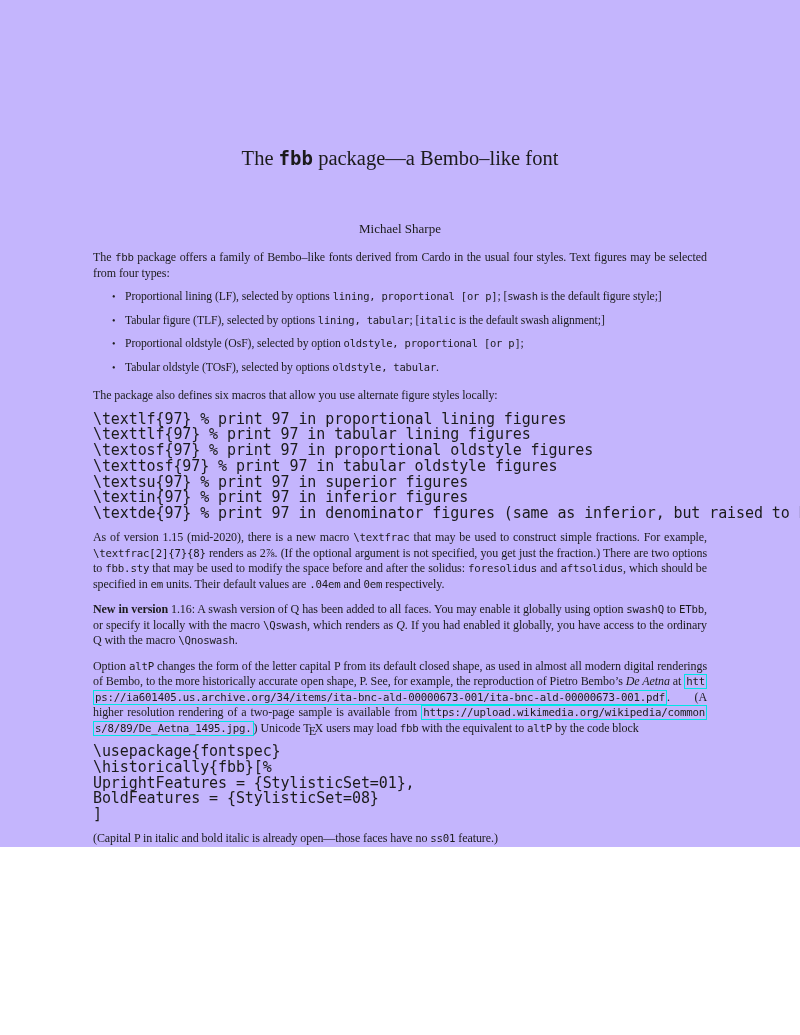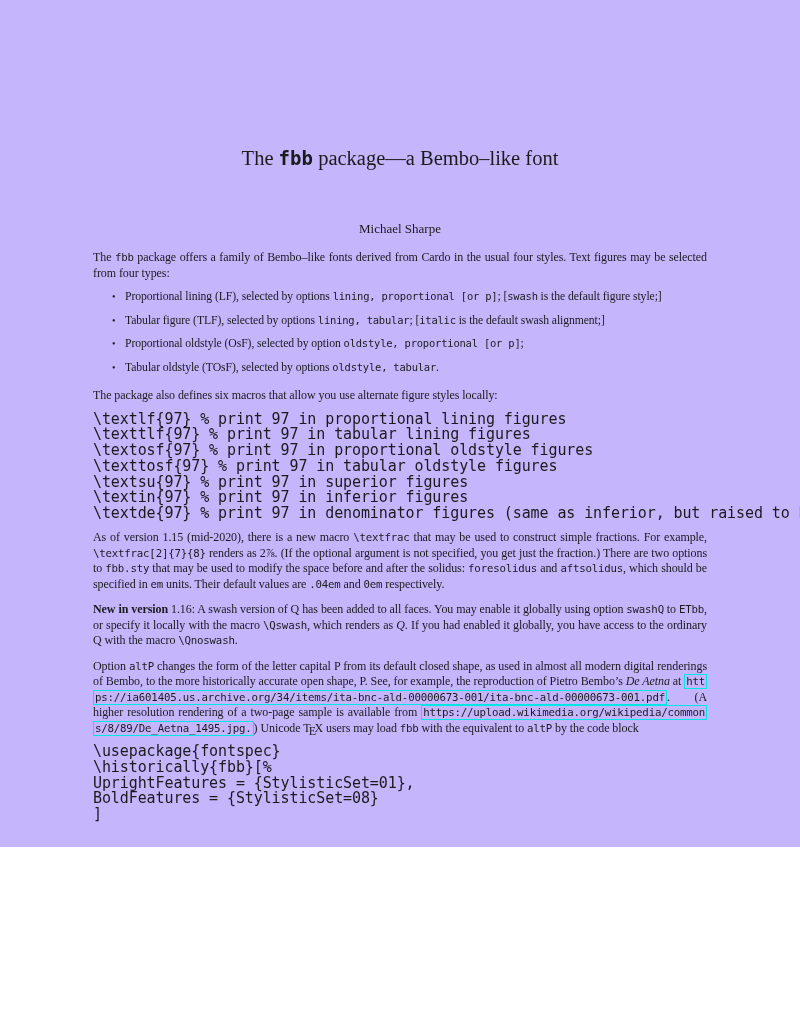--- a/index.html
+++ b/index.html
@@ -140,16 +140,17 @@
   <div class="code-block"><div>\textlf{97} % print 97 in proportional lining figures</div><div>\texttlf{97} % print 97 in tabular lining figures</div><div>\textosf{97} % print 97 in proportional oldstyle figures</div><div>\texttosf{97} % print 97 in tabular oldstyle figures</div><div>\textsu{97} % print 97 in superior figures</div><div>\textin{97} % print 97 in inferior figures</div><div>\textde{97} % print 97 in denominator figures (same as inferior, but raised to baseline.)</div></div>
 
   <p class="body-par mt-sm"><span>As of version 1.15 (mid-2020), there is a new macro </span><span class="tt">\textfrac</span><span> that may be used to construct simple fractions. For example, </span><span class="tt">\textfrac[2]{7}{8}</span><span> renders as 2⅞. (If the optional argument is not specified, you get just the fraction.) There are two options to </span><span class="tt">fbb.sty</span><span> that may be used to modify the space before and after the solidus: </span><span class="tt">foresolidus</span><span> and </span><span class="tt">aftsolidus</span><span>, which should be specified in </span><span class="tt">em</span><span> units. Their default values are </span><span class="tt">.04em</span><span> and </span><span class="tt">0em</span><span> respectively.</span></p>
 
   <p class="body-par mt-md"><span class="b">New in version</span><span> 1.16: A swash version of Q has been added to all faces. You may enable it globally using option </span><span class="tt">swashQ</span><span> to </span><span class="tt">ETbb</span><span>, or specify it locally with the macro </span><span class="tt">\Qswash</span><span>, which renders as </span><span class="swq">Q</span><span>. If you had enabled it globally, you have access to the ordinary Q with the macro </span><span class="tt">\Qnoswash</span><span>.</span></p>
 
   <p class="body-par mt-md"><span>Option </span><span class="tt">altP</span><span> changes the form of the letter capital P from its default closed shape, as used in almost all modern digital renderings of Bembo, to the more historically accurate open shape, P. See, for example, the reproduction of Pietro Bembo’s </span><span class="i">De Aetna</span><span> at </span><span class="link">https://ia601405.us.archive.org/34/items/ita-bnc-ald-00000673-001/ita-bnc-ald-00000673-001.pdf</span><span>. (A higher resolution rendering of a two-page sample is available from </span><span class="link">https://upload.wikimedia.org/wikipedia/commons/8/89/De_Aetna_1495.jpg.</span><span>) Unicode T</span><span class="texE">E</span><span>X users may load </span><span class="tt">fbb</span><span> with the equivalent to </span><span class="tt">altP</span><span> by the code block</span></p>
 
   <div class="code-block"><div>\usepackage{fontspec}</div><div>\historically{fbb}[%</div><div>UprightFeatures = {StylisticSet=01},</div><div>BoldFeatures = {StylisticSet=08}</div><div>]</div></div>
 
+  <p class="body-par mt-sm"><span>(Capital P in italic and bold italic is already open—those faces have no </span><span class="tt">ss01</span><span> feature.)</span></p>
 
   <div class="page-number">1</div>
 
 </div>
 
 </body></html>

